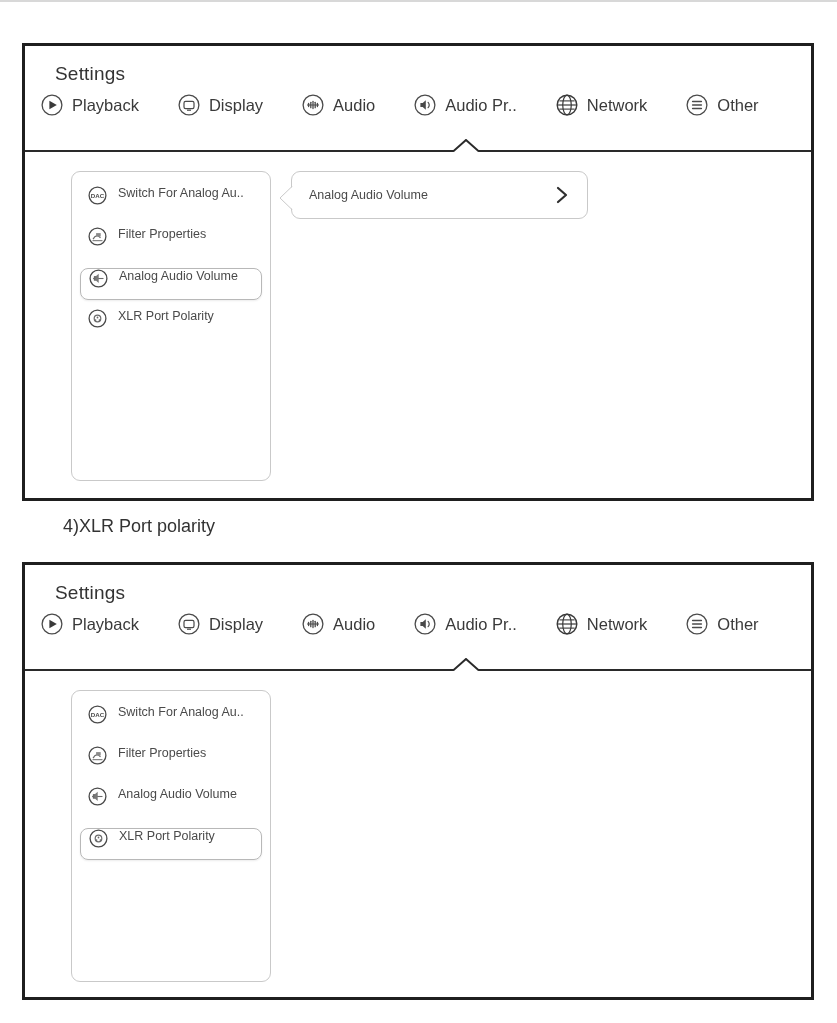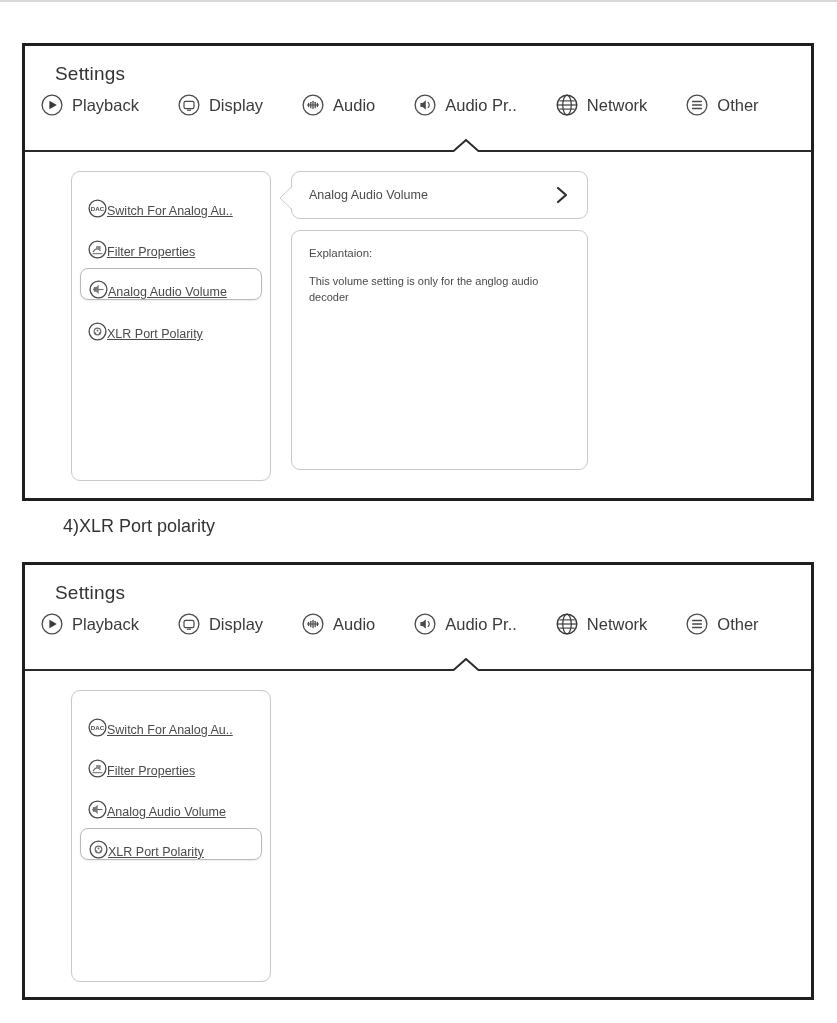--- a/index.html
+++ b/index.html
@@ -61,24 +61,24 @@
     border:1px solid #c9c9c9;
     border-radius:9px;
     background:#fff;
     box-sizing:border-box;
   }
   .sidebar-card{left:46px;top:19px;width:200px;height:310px;}
   #frame-two .sidebar-card{height:292px;}
 
   .menu-list{padding:14px 0 0 0;}
   .menu-item{
-    display:flex;align-items:flex-end;
+    display:flex;align-items:flex-start;gap:11px;
     height:32px;margin:0 8px 9px 8px;padding:0 8px;
     border-radius:8px;box-sizing:border-box;cursor:pointer;
-    font-size:12.5px;color:#4a4a4a;white-space:nowrap;text-decoration:underline;
+    font-size:12.5px;color:#4a4a4a;white-space:nowrap;
   }
   .menu-item.selected{
     border:1px solid #b8b8b8;
     box-shadow:0 1px 2px rgba(0,0,0,.08);
   }
   .menu-item .glyph{
     width:19px;height:19px;flex:0 0 auto;
     display:inline-flex;align-items:center;justify-content:center;
   }
 
@@ -276,24 +276,20 @@
             </svg>
           </div>
           <span class="row-label">Analog Audio Volume</span>
           <span class="chev">
             <svg width="16" height="20" viewBox="0 0 16 20">
               <path d="M4 3 L12 10 L4 17" fill="none" stroke="#2f2f2f" stroke-width="2.2" stroke-linecap="round" stroke-linejoin="round"></path>
             </svg>
           </span>
         </div>
 
-        <div class="explain-card">
-          <div class="explain-title">Explantaion:</div>
-          <div class="explain-body">This volume setting is only for the anglog audio decoder</div>
-        </div>
 
       </div>
     </div>
   </div>
 
   <div class="caption">4)XLR Port polarity</div>
 
   <div class="frame" id="frame-two">
 
     <div class="settings-title">Settings</div>

